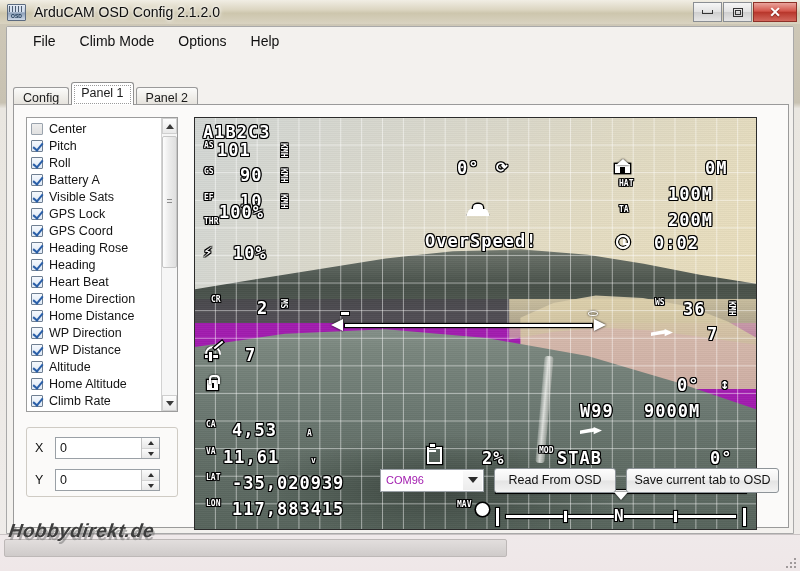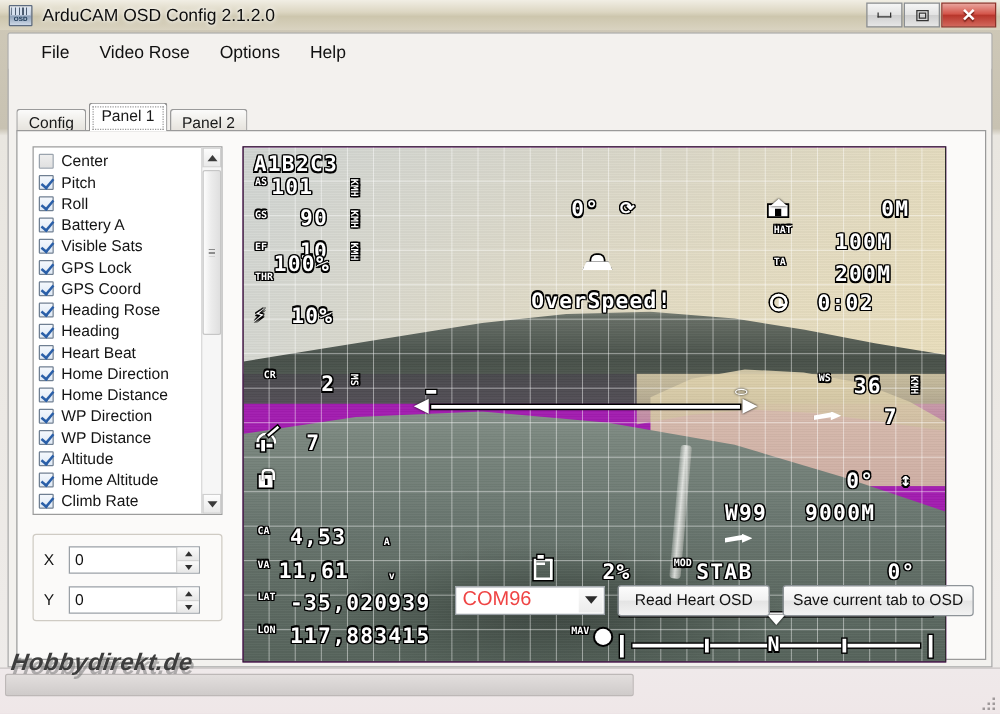--- a/index.html
+++ b/index.html
@@ -376,22 +376,22 @@
     position:absolute; left:50%; top:-1px; margin-left:-7px; font-size:16px; line-height:18px;
   }
 
   
   #bottombar {
     position:absolute; left:6px; top:434px; width:776px; height:38px;
     display:flex; align-items:center; justify-content:flex-end; gap:10px;
     padding-right:10px;
   }
   #com-select {
-    width:120px; height:23px; border:1px solid #9aa0a6; background:#fff;
-    display:flex; align-items:center; font-size:16px; color:#ef4444;
+    width:104px; height:23px; border:1px solid #9aa0a6; background:#fff;
+    display:flex; align-items:center; font-size:11px; color:#a21caf;
     padding-left:5px; position:relative;
   }
   #com-select .dd {
     position:absolute; right:1px; top:1px; bottom:1px; width:19px;
     display:flex;align-items:center;justify-content:center;
     background:linear-gradient(180deg,#fafafa,#ececec);
   }
   #com-select .dd i {
     width:0;height:0;border-left:5px solid transparent;border-right:5px solid transparent;
     border-top:6px solid #2b2b2b;
@@ -449,21 +449,21 @@
       <div class="winbtn close">
           <span class="glyph-close">✕</span>
         </div>
     </div>
   </div>
 
   <div id="client">
 
     <div id="menubar">
       <div class="menu-item">File</div>
-      <div class="menu-item">Video Rose</div>
+      <div class="menu-item">Climb Mode</div>
       <div class="menu-item">Options</div>
       <div class="menu-item">Help</div>
     </div>
 
     <div id="tabstrip">
       <div class="tab">Config</div>
       <div class="tab active">Panel 1</div>
       <div class="tab">Panel 2</div>
     </div>
 
@@ -722,21 +722,21 @@
 
     </div>
 
     <div id="bottombar">
       <div id="com-select">
         <span>COM96</span>
         <span class="dd">
             <i></i>
           </span>
       </div>
-      <div class="btn" id="btn-read">Read Heart OSD</div>
+      <div class="btn" id="btn-read">Read From OSD</div>
       <div class="btn" id="btn-save">Save current tab to OSD</div>
     </div>
 
   </div>
 
   <div id="statusbar">
     <div id="status-inset"></div>
     <div id="grip">
       <span style="right:0;bottom:0;"></span>
         <span style="right:4px;bottom:0;"></span>

